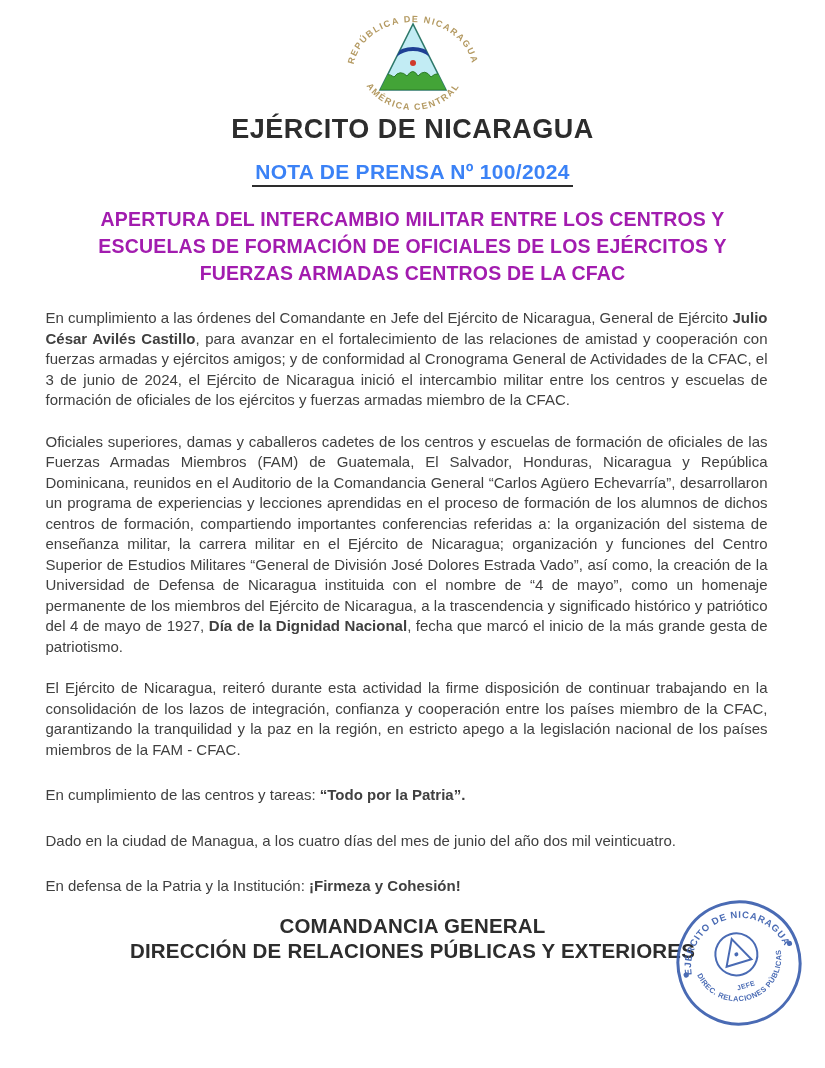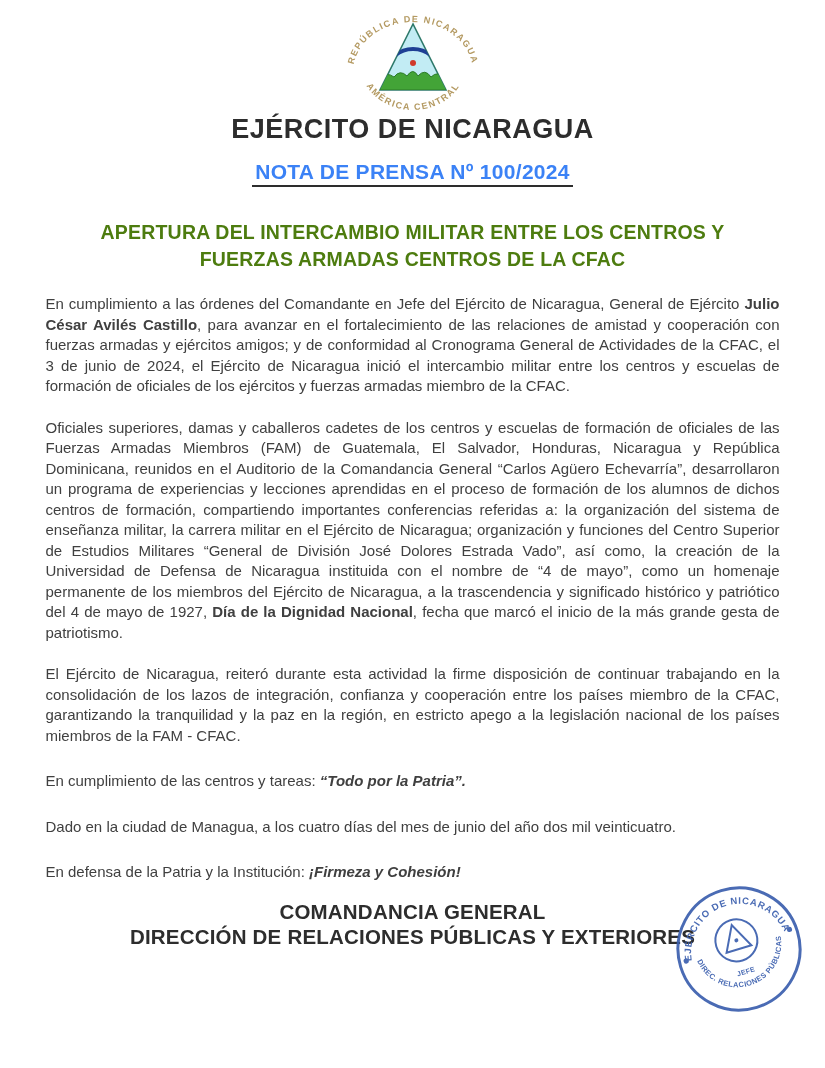--- a/index.html
+++ b/index.html
@@ -35,37 +35,37 @@
     border-bottom: 2.5px solid #2d2d2d;
     padding: 0 3px 1px 3px;
     letter-spacing: 0.3px;
   }
 
   .headline {
     text-align: center;
     font-weight: bold;
     font-size: 19.5px;
     line-height: 27px;
-    color: #4d7c0f;
-    margin-top: 32px;
+    color: #a21caf;
+    margin-top: 19px;
     letter-spacing: 0.2px;
   }
 
   .body-copy {
     width: 734px;
     margin: 10px auto 0 auto;
     text-align: justify;
     font-size: 15px;
     line-height: 20.5px;
     color: #404040;
   }
-  .para { margin: 21px 0 0 0; }
+  .para { margin: 21px 12px 0 0; }
   .para-short { margin: 25px 0 0 0; }
   .bold { font-weight: bold; }
-  .bolditalic { font-weight: bold; font-style: italic; }
+  .bolditalic { font-weight: bold; }
 
   .footer-block {
     position: relative;
     margin-top: 16px;
     text-align: center;
     font-weight: bold;
     font-size: 20.5px;
     line-height: 25px;
     color: #2d2d2d;
     letter-spacing: 0.2px;
@@ -113,20 +113,21 @@
   </div>
 
   <div class="org-title">EJÉRCITO DE NICARAGUA</div>
 
   <div class="press-note-wrap">
     <span class="press-note">NOTA DE PRENSA Nº 100/2024</span>
   </div>
 
   <div class="headline">
     <div>APERTURA DEL INTERCAMBIO MILITAR ENTRE LOS CENTROS Y</div>
+    <div>ESCUELAS DE FORMACIÓN DE OFICIALES DE LOS EJÉRCITOS Y</div>
     <div>FUERZAS ARMADAS CENTROS DE LA CFAC</div>
   </div>
 
   <div class="body-copy">
     <p class="para"><span>En cumplimiento a las órdenes del Comandante en Jefe del Ejército de Nicaragua, General de Ejército </span><span class="bold">Julio César Avilés Castillo</span><span>, para avanzar en el fortalecimiento de las relaciones de amistad y cooperación con fuerzas armadas y ejércitos amigos; y de conformidad al Cronograma General de Actividades de la CFAC, el 3 de junio de 2024, el Ejército de Nicaragua inició el intercambio militar entre los centros y escuelas de formación de oficiales de los ejércitos y fuerzas armadas miembro de la CFAC.</span></p>
     <p class="para"><span>Oficiales superiores, damas y caballeros cadetes de los centros y escuelas de formación de oficiales de las Fuerzas Armadas Miembros (FAM) de Guatemala, El Salvador, Honduras, Nicaragua y República Dominicana, reunidos en el Auditorio de la Comandancia General “Carlos Agüero Echevarría”, desarrollaron un programa de experiencias y lecciones aprendidas en el proceso de formación de los alumnos de dichos centros de formación, compartiendo importantes conferencias referidas a: la organización del sistema de enseñanza militar, la carrera militar en el Ejército de Nicaragua; organización y funciones del Centro Superior de Estudios Militares “General de División José Dolores Estrada Vado”, así como, la creación de la Universidad de Defensa de Nicaragua instituida con el nombre de “4 de mayo”, como un homenaje permanente de los miembros del Ejército de Nicaragua, a la trascendencia y significado histórico y patriótico del 4 de mayo de 1927, </span><span class="bold">Día de la Dignidad Nacional</span><span>, fecha que marcó el inicio de la más grande gesta de patriotismo.</span></p>
     <p class="para"><span>El Ejército de Nicaragua, reiteró durante esta actividad la firme disposición de continuar trabajando en la consolidación de los lazos de integración, confianza y cooperación entre los países miembro de la CFAC, garantizando la tranquilidad y la paz en la región, en estricto apego a la legislación nacional de los países miembros de la FAM - CFAC.</span></p>
     <p class="para-short"><span>En cumplimiento de las centros y tareas: </span><span class="bolditalic">“Todo por la Patria”.</span></p>
     <p class="para-short"><span>Dado en la ciudad de Managua, a los cuatro días del mes de junio del año dos mil veinticuatro.</span></p>
     <p class="para-short"><span>En defensa de la Patria y la Institución: </span><span class="bolditalic">¡Firmeza y Cohesión!</span></p>

